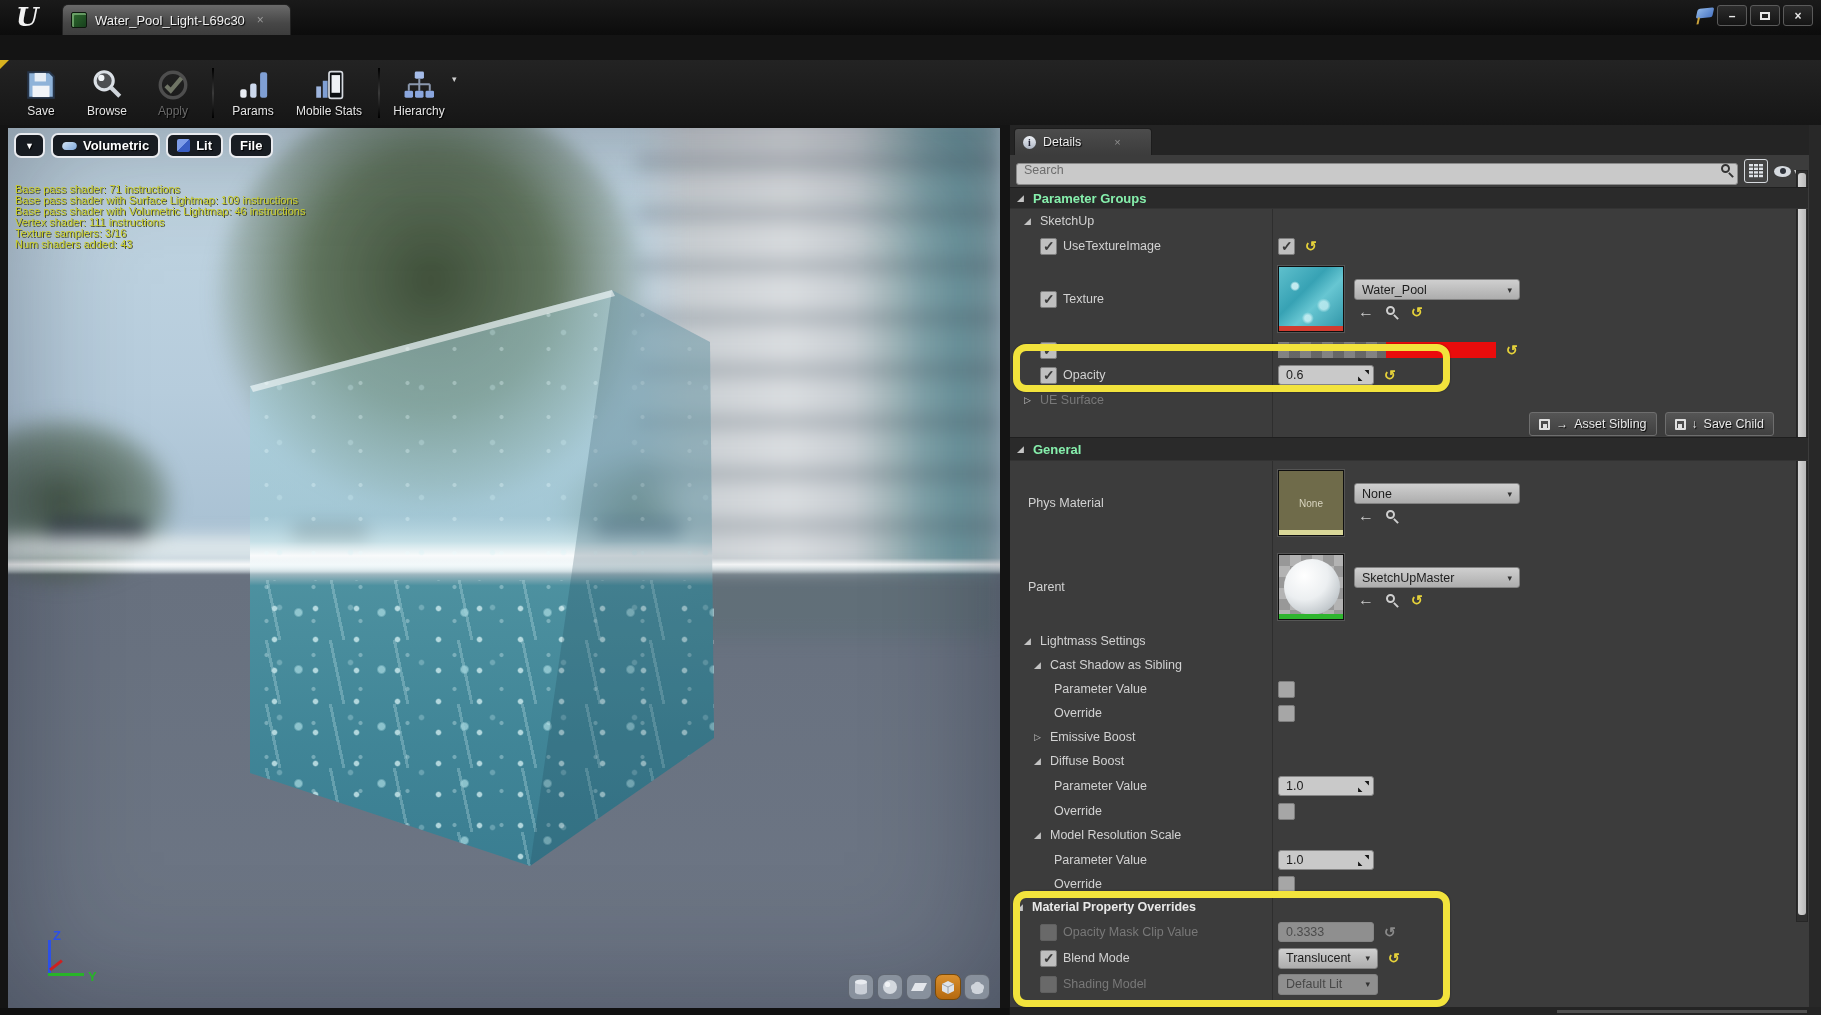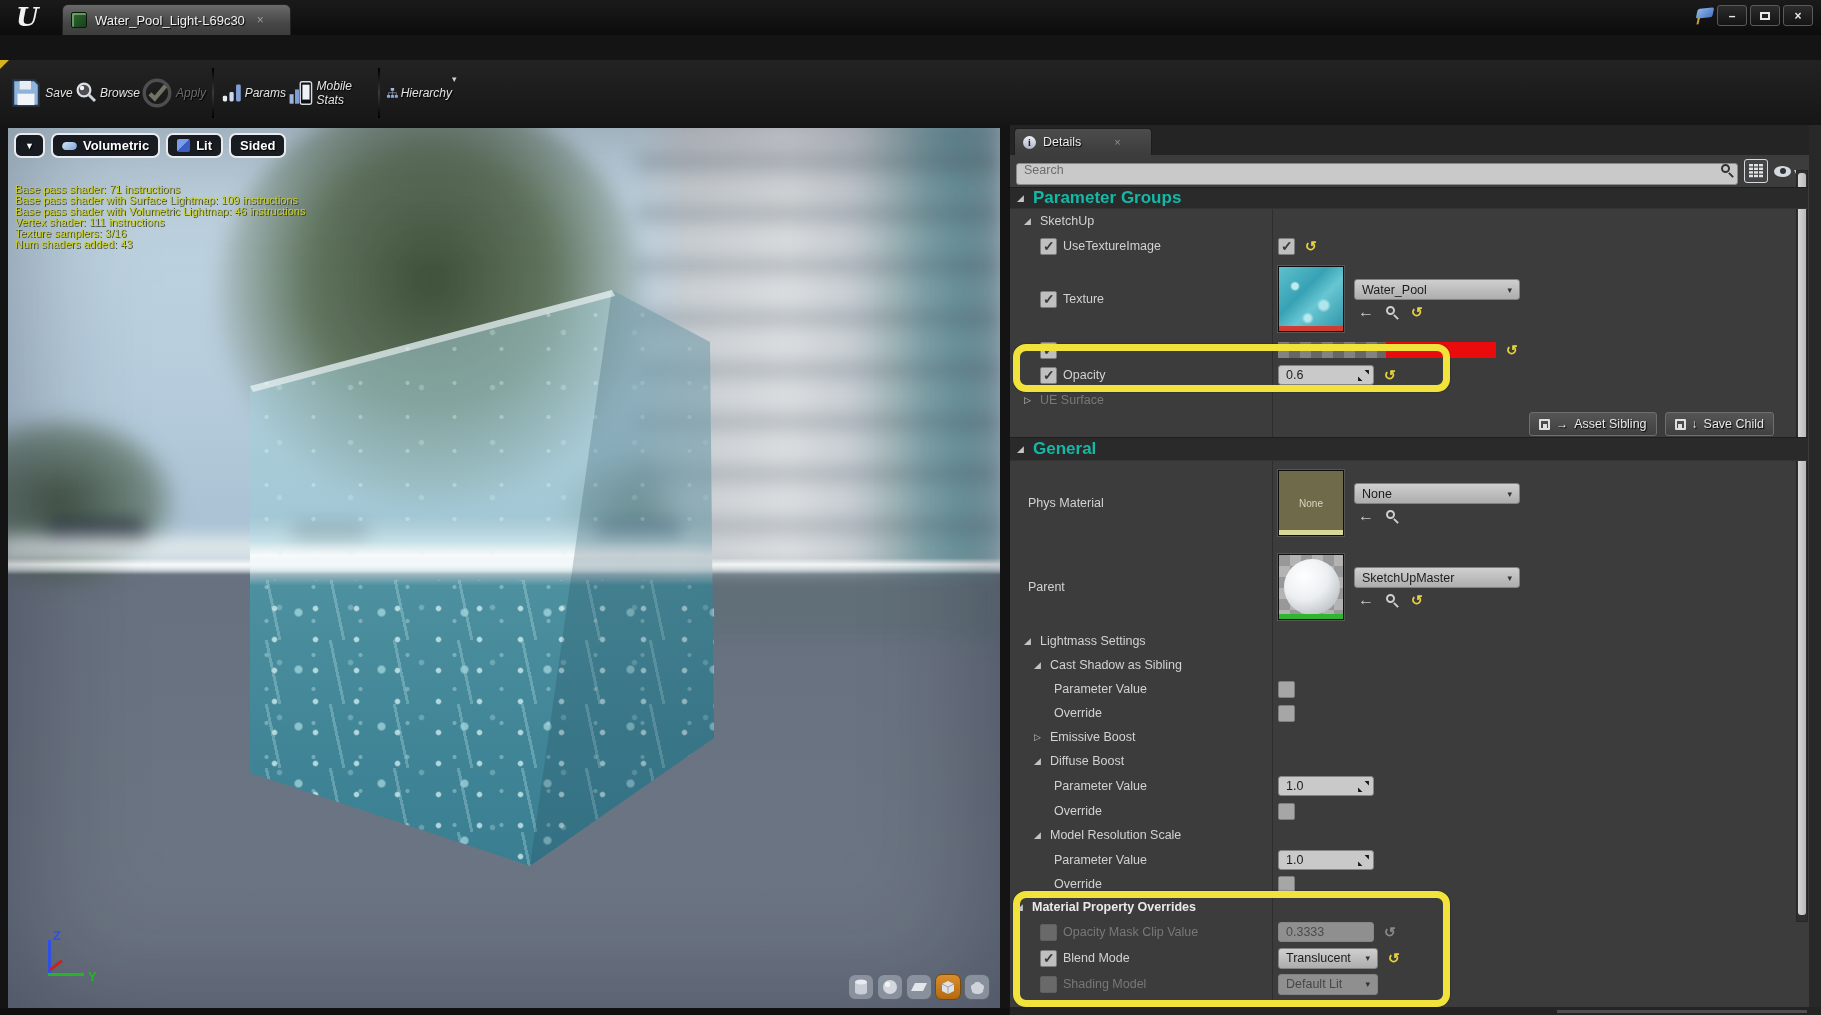--- a/index.html
+++ b/index.html
@@ -22,21 +22,21 @@
   .win-controls { position:absolute; right:8px; top:5px; display:flex; gap:3px; }
   .win-btn { width:30px; height:21px; background:linear-gradient(180deg,#2c2c2c,#141414); border:1px solid #5a5a5a; border-radius:3px;
     color:#e8e8e8; font-size:12px; display:flex; align-items:center; justify-content:center; font-weight:bold; }
   .win-max-glyph { width:10px; height:8px; border:2px solid #e8e8e8; }
   
   .menubar { position:absolute; left:0; top:35px; width:100%; height:25px; background:#161616; display:flex; align-items:center; padding-left:14px; gap:30px; }
   .menu-item { color:#cfcfcf; font-size:13px; }
   
   .toolbar { position:absolute; left:0; top:60px; width:100%; height:65px; background:linear-gradient(180deg,#232323,#161616); display:flex; align-items:center; padding-left:8px; }
   .toolbar-wedge { position:absolute; left:0; top:0; width:0; height:0; border-top:9px solid #d8b21f; border-right:9px solid transparent; }
-  .tb-btn { display:flex; align-items:center; justify-content:center; width:66px; height:58px; gap:2px;font-style:italic; }
+  .tb-btn { display:flex; flex-direction:column; align-items:center; justify-content:center; width:66px; height:58px; gap:2px; }
   .tb-label { color:#e4e4e4; font-size:12px; text-shadow:1px 1px 1px #000; }
   .tb-btn.disabled .tb-label { color:#6a6a6a; }
   .tb-sep { width:2px; height:50px; margin:0 6px; background:linear-gradient(180deg,#000,#3a3a3a,#000); }
   .tb-caret { color:#cfcfcf; font-size:9px; align-self:flex-start; margin-top:14px; }
   
   .viewport { position:absolute; left:8px; top:128px; width:992px; height:880px; overflow:hidden; background:#222; }
   .vp-bg { position:absolute; inset:0;
     background:linear-gradient(180deg,#c3d7e3 0%,#b6ccdc 30%,#a9c1d3 46%,#b9cbd6 49%,#cdd8de 49.8%,#68717f 50.8%,#6d7685 100%); }
   .vp-photo { position:absolute; inset:-12px; filter:blur(9px); }
   .blob { position:absolute; border-radius:50%; }
@@ -110,21 +110,21 @@
   .search-mag { right:8px; top:4px; }
   .grid-btn { width:24px; height:24px; border:1px solid #d6dade; border-radius:3px; display:flex; align-items:center; justify-content:center; background:#454545; }
   .eye-wrap { display:flex; align-items:center; gap:3px; }
   .eye { width:17px; height:11px; border-radius:50%; background:#d6dadf; position:relative; }
   .eye::after { content:''; position:absolute; left:5.5px; top:2.5px; width:6px; height:6px; background:#2e323a; border-radius:50%; }
   .eye-caret { color:#c6c6c6; font-size:8px; }
   .dp-rows { position:relative; width:798px; }
   .dp-rows::before { content:''; position:absolute; left:262px; top:22px; bottom:0; width:1px; background:#2e2e2e; }
   .cat { height:22px; background:#2a2a2a; display:flex; align-items:center; gap:6px; padding-left:7px; position:relative; z-index:2;
     border-top:1px solid #1f1f1f; border-bottom:1px solid #333; }
-  .cat-text { color:#14b8a6; font-weight:bold; font-size:17px; }
+  .cat-text { color:#86efac; font-weight:bold; font-size:13px; }
   .row { display:flex; align-items:center; position:relative; }
   .lbl { width:262px; display:flex; align-items:center; gap:6px; color:#d2d2d2; font-size:12.5px; flex:none; }
   .val { flex:1; display:flex; align-items:center; gap:10px; padding-left:6px; }
   .tri { color:#c4c4c4; font-size:9px; width:10px; flex:none; }
   .bold { font-weight:bold; color:#e9e9e9; }
   .dim { color:#787878; }
   .ind14 { padding-left:14px; } .ind24 { padding-left:24px; } .ind30 { padding-left:30px; } .ind44 { padding-left:44px; } .ind6 { padding-left:6px; }
   .cb { width:17px; height:17px; background:#bfbfbf; border-radius:2px; border:1px solid #7e7e7e; position:relative; flex:none; }
   .cb.checked::after { content:'✓'; position:absolute; left:2px; top:-1px; color:#3b3b3b; font-size:14px; font-weight:bold; }
   .cb.off { background:#a6a6a6; }
@@ -285,21 +285,21 @@
         </div>
       <div class="vpbtn">
         <span class="persp-icon"></span>
         <span>Volumetric</span>
       </div>
       <div class="vpbtn">
         <span class="lit-icon"></span>
         <span>Lit</span>
       </div>
       <div class="vpbtn">
-        <span>Sided</span>
+        <span>File</span>
       </div>
     </div>
 
     <div class="stats">
       <div>Base pass shader: 71 instructions</div>
       <div>Base pass shader with Surface Lightmap: 109 instructions</div>
       <div>Base pass shader with Volumetric Lightmap: 46 instructions</div>
       <div>Vertex shader: 111 instructions</div>
       <div>Texture samplers: 3/16</div>
       <div>Num shaders added: 43</div>

